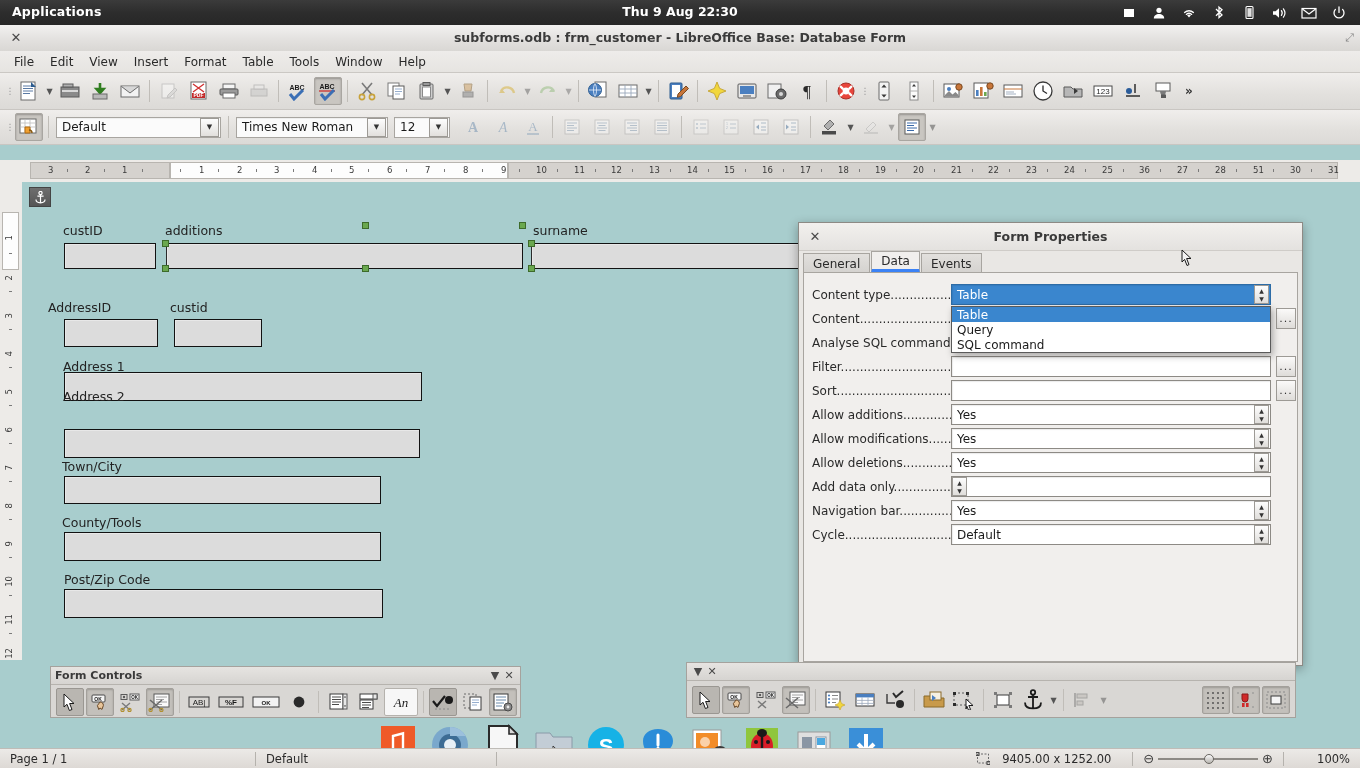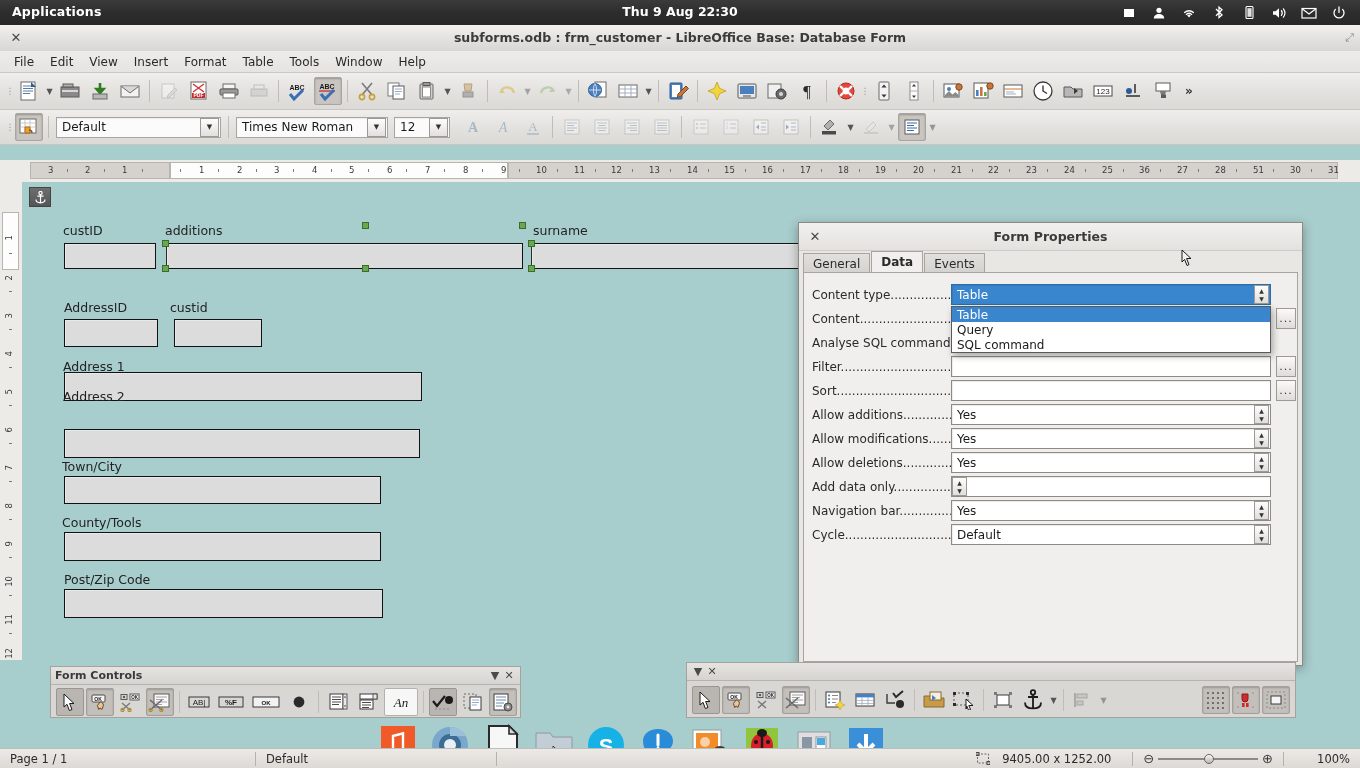--- a/index.html
+++ b/index.html
@@ -131,21 +131,21 @@
     font-size:12.5px;font-weight:bold;color:#3a3a3a;}
   .dlg-close{position:absolute;left:8px;top:5px;width:16px;height:16px;
     display:flex;align-items:center;justify-content:center;font-size:13px;color:#4a4a4a;}
   .tabs{position:absolute;left:4px;top:28px;height:22px;display:flex;align-items:flex-end;}
   .tab{
     height:20px;padding:0 9px;display:flex;align-items:center;font-size:12px;
     background:linear-gradient(to bottom,#e2e0dd,#d4d2cf);
     border:1px solid #a8a5a0;border-bottom:none;box-sizing:border-box;margin-right:1px;
     color:#2a2a2a;
   }
-  .tab.sel{background:#f1efed;font-weight:bold;height:22px;border-bottom:1px solid #3b82f6;}
+  .tab.sel{background:#f1efed;font-weight:normal;height:22px;border-bottom:4px solid #3b82f6;}
   .dlg-body{
     position:absolute;left:4px;top:49px;width:495px;height:390px;
     background:#f1efed;border:1px solid #a8a5a0;box-sizing:border-box;
   }
   .prow{position:absolute;left:8px;height:22px;display:flex;align-items:center;width:480px;}
   .plabel{font-size:12px;color:#2a2a2a;white-space:nowrap;overflow:hidden;width:142px;}
   .pfield{
     position:absolute;left:147px;height:21px;width:320px;
     background:#ffffff;border:1px solid #8d8a85;box-sizing:border-box;
     display:flex;align-items:center;font-size:12px;color:#1a1a1a;
@@ -773,21 +773,21 @@
     <div class="selline" style="left:144px;top:62px;width:1px;height:24px"></div>
     <div class="selline" style="left:509px;top:62px;width:1px;height:24px"></div>
     <div class="handle" style="left:340px;top:40px"></div>
     <div class="handle" style="left:140px;top:58px"></div>
     <div class="handle" style="left:140px;top:83px"></div>
     <div class="handle" style="left:340px;top:83px"></div>
     <div class="handle" style="left:497px;top:40px"></div>
     <div class="handle" style="left:506px;top:58px"></div>
     <div class="handle" style="left:506px;top:83px"></div>
 
-    <div class="flabel" style="left:42px;top:118px">AddressID</div>
+    <div class="flabel" style="left:26px;top:118px">AddressID</div>
     <div class="ffield" style="left:42px;top:137px;width:94px;height:28px"></div>
 
     <div class="flabel" style="left:148px;top:118px">custid</div>
     <div class="ffield" style="left:152px;top:137px;width:88px;height:28px"></div>
 
     <div class="flabel" style="left:41px;top:177px">Address 1</div>
     <div class="ffield" style="left:42px;top:190px;width:358px;height:29px"></div>
 
     <div class="flabel" style="left:41px;top:207px">Address 2</div>
     <div class="ffield" style="left:42px;top:247px;width:356px;height:29px"></div>

